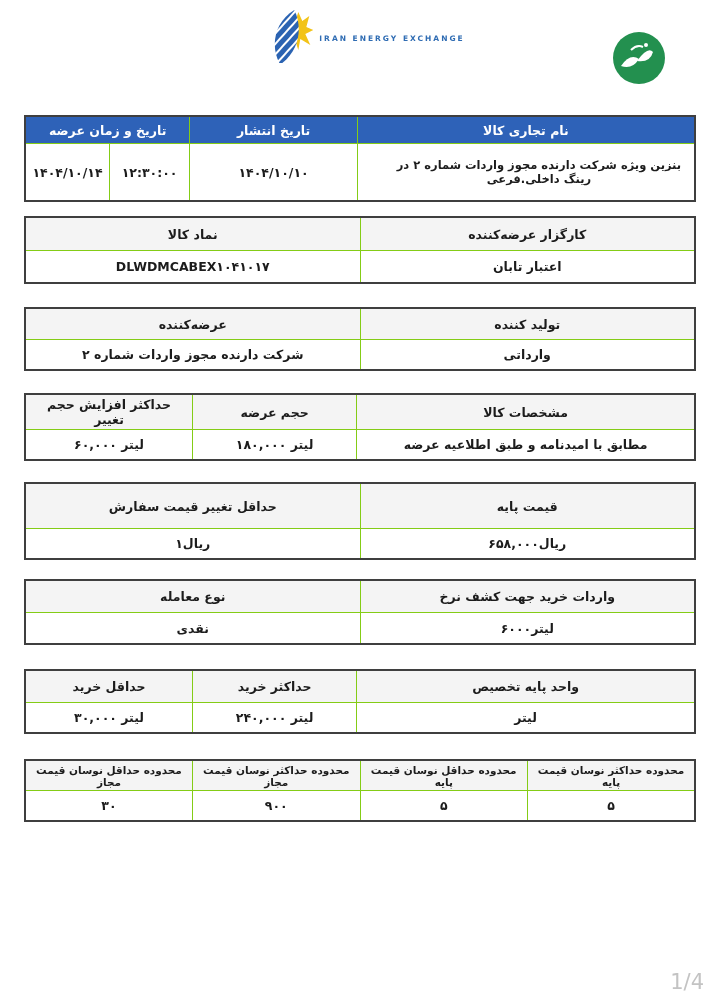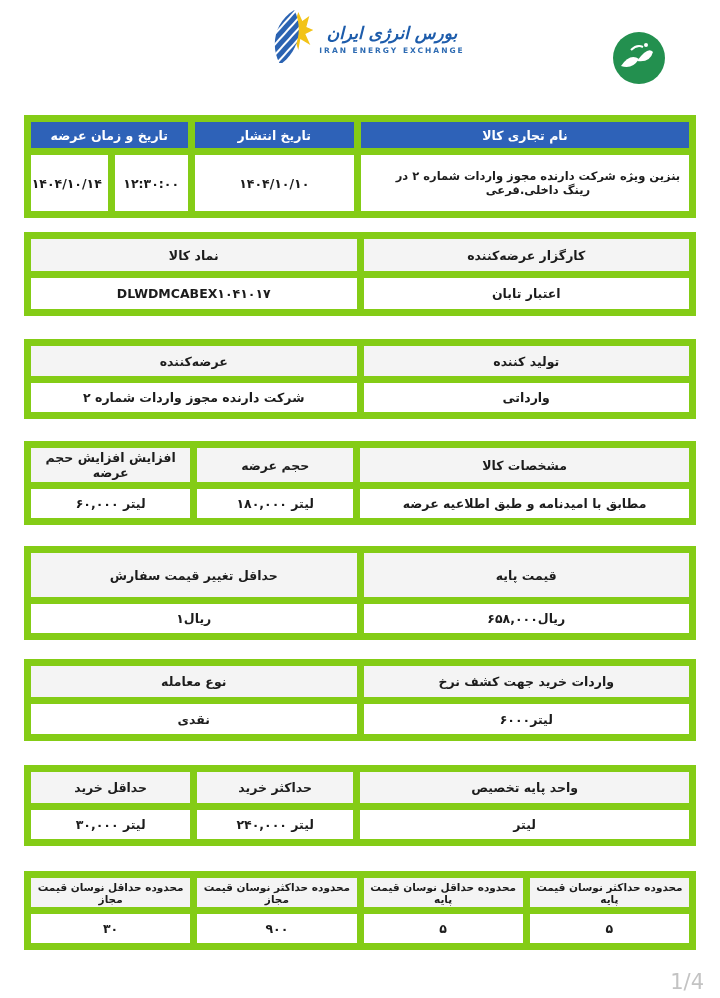--- a/index.html
+++ b/index.html
@@ -21,21 +21,21 @@
   .doc-title{
     position:absolute;top:68px;left:0;width:100%;text-align:center;margin:0;
     font-size:21px;font-weight:bold;color:#1b1b1b;
   }
   
   table{
     width:672px;margin:0 auto;border-collapse:collapse;table-layout:fixed;
     border:2px solid #3f3f3f;
   }
   th,td{
-    border:7px solid #84cc16;text-align:center;vertical-align:middle;
+    border:1px solid #84cc16;text-align:center;vertical-align:middle;
     font-weight:bold;padding:2px 6px;font-size:12.5px;color:#1c1c1c;
   }
   th{background:#f4f4f4;}
   td{background:#ffffff;}
   .t1{margin-top:3px;}
   .t1 th{background:#2e62b8;color:#ffffff;height:22px;}
   .t1 td{height:52px;}
   .t1 td.small{font-size:11.5px;padding-left:32px;}
   .t2{margin-top:14px;} .t2 th{height:28px;} .t2 td{height:27px;}
   .t3{margin-top:23px;} .t3 th{height:26px;} .t3 td{height:25px;}
@@ -56,21 +56,20 @@
   }
 </style>
 </head>
 <body>
 
 <div class="page">
 
   <div class="hdr">
     <div class="brand">
       <div class="brand-text">
-        <div class="brand-fa">بورس انرژی ایران</div>
         <div class="brand-en">IRAN ENERGY EXCHANGE</div>
       </div>
       <span>
         <svg width="42" height="56" viewBox="0 0 42 56" aria-hidden="true">
           <defs>
             <pattern id="lp" width="7" height="7" patternUnits="userSpaceOnUse" patternTransform="rotate(42)">
               <rect width="7" height="7" fill="#2b63b2"></rect>
               <rect x="5" width="2" height="7" fill="#ffffff"></rect>
             </pattern>
           </defs>
@@ -149,21 +148,21 @@
   <table class="t4">
     <colgroup>
         <col style="width:50.5%">
         <col style="width:24.5%">
         <col style="width:25%">
       </colgroup>
     <tbody>
         <tr>
       <th>مشخصات کالا</th>
       <th>حجم عرضه</th>
-      <th>افزایش افزایش حجم عرضه</th>
+      <th>حداکثر افزایش حجم تغییر</th>
     </tr>
     <tr>
       <td>مطابق با امیدنامه و طبق اطلاعیه عرضه</td>
       <td>لیتر ۱۸۰,۰۰۰</td>
       <td>لیتر ۶۰,۰۰۰</td>
     </tr>
   </tbody>
     </table>
 
   <table class="t5">

